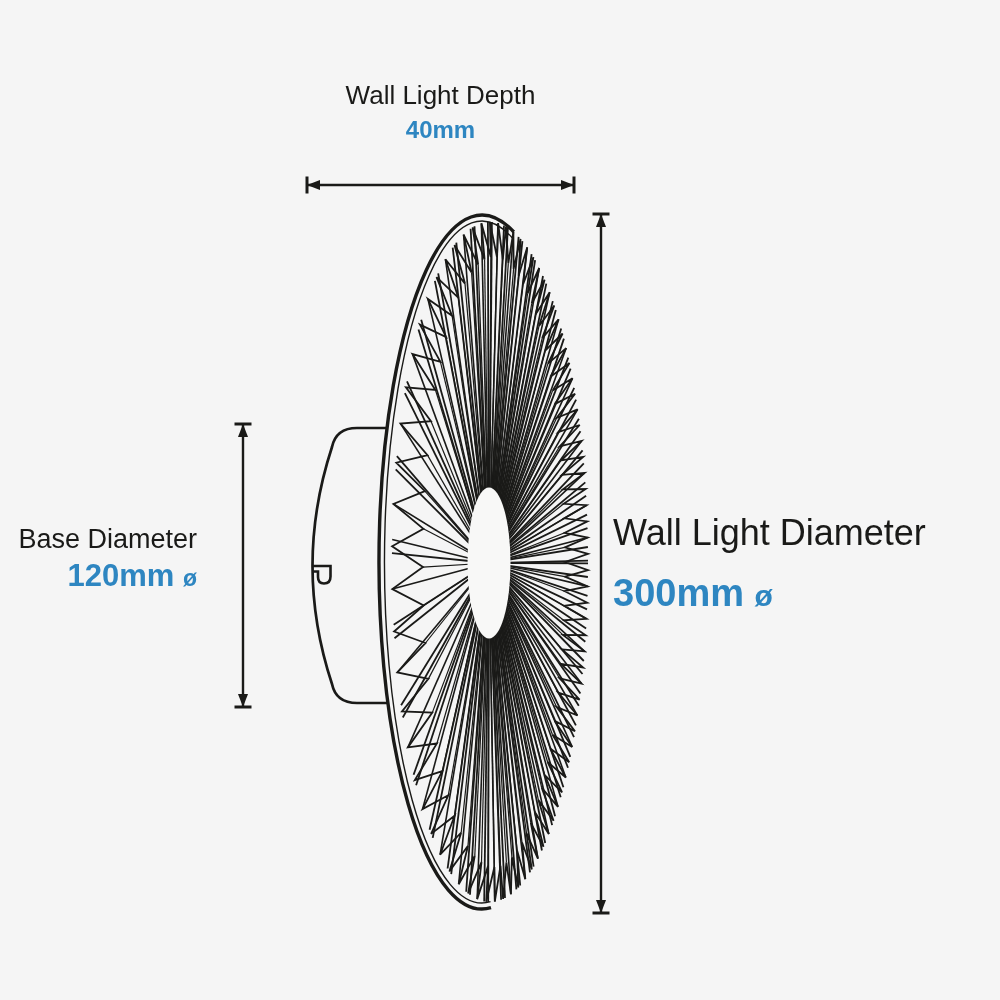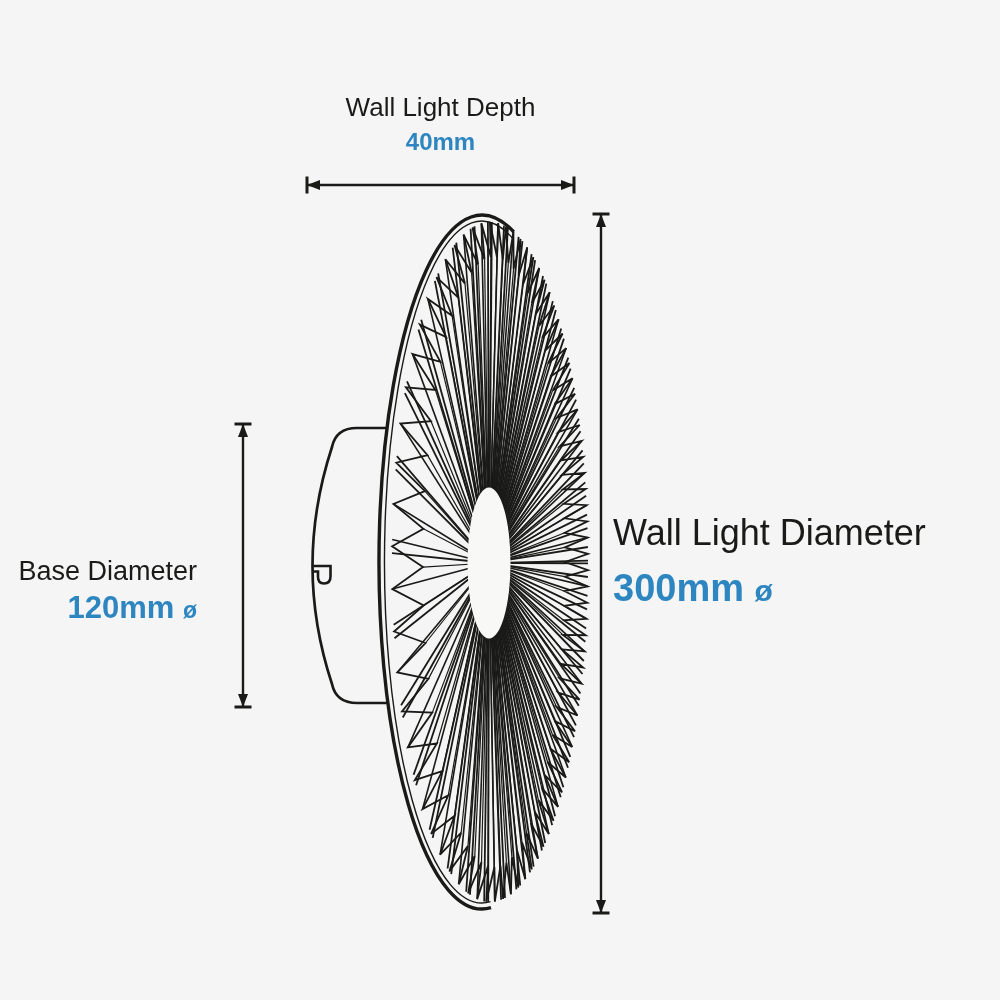--- a/index.html
+++ b/index.html
@@ -5,32 +5,32 @@
   html,body{margin:0;padding:0;}
   body{width:1000px;height:1000px;position:relative;overflow:hidden;
        font-family:"Liberation Sans", sans-serif;}
   .stage{position:absolute;inset:0;}
   svg{position:absolute;left:0;top:0;}
   .label-block{position:absolute;}
   .dim-title{font-weight:400;letter-spacing:0;}
   .dim-value{font-weight:700;}
   .unit{font-weight:700;}
   
-  .depth-block{left:307px;top:92px;width:267px;text-align:center;}
+  .depth-block{left:307px;top:80px;width:267px;text-align:center;}
   .depth-block .dim-title{font-size:26px;line-height:30px;}
   .depth-block .dim-value{font-size:24px;line-height:34px;margin-top:3px;}
   
   .base-block{right:803px;top:524px;text-align:right;white-space:nowrap;}
   .base-block .dim-title{font-size:27px;line-height:31px;}
   .base-block .dim-value{font-size:31px;line-height:35px;margin-top:3px;}
   .base-block .unit{font-size:23px;}
   
   .diameter-block{left:613px;top:512px;text-align:left;white-space:nowrap;}
   .diameter-block .dim-title{font-size:36px;line-height:42px;}
-  .diameter-block .dim-value{font-size:38px;line-height:52px;margin-top:8px;}
+  .diameter-block .dim-value{font-size:38px;line-height:40px;margin-top:19px;}
   .diameter-block .unit{font-size:30px;}
 </style>
 </head>
 <body style="background: rgb(245, 245, 245);">
 
 <div class="stage">
 
   <svg id="figure-svg" width="1000" height="1000" viewBox="0 0 1000 1000">
 
     <g id="g-base">
@@ -270,21 +270,21 @@
         <polygon points="601,913 596,900 606,900" fill="#1a1a18" stroke="none"></polygon>
       </g>
   </svg>
 
   <div class="label-block depth-block">
     <div class="dim-title" style="color: rgb(26, 26, 24);">Wall Light Depth</div>
     <div class="dim-value" style="color: rgb(46, 134, 193);">40mm</div>
   </div>
 
   <div class="label-block base-block">
-    <div class="dim-title" style="color: rgb(26, 26, 24); margin-top: 32px;">Base Diameter</div>
+    <div class="dim-title" style="color: rgb(26, 26, 24);">Base Diameter</div>
     <div class="dim-value" style="color: rgb(46, 134, 193);"><span>120mm</span>&nbsp;<span class="unit">ø</span></div>
   </div>
 
   <div class="label-block diameter-block">
     <div class="dim-title" style="color: rgb(26, 26, 24);">Wall Light Diameter</div>
     <div class="dim-value" style="color: rgb(46, 134, 193);"><span>300mm</span>&nbsp;<span class="unit">ø</span></div>
   </div>
 
 </div>
 

